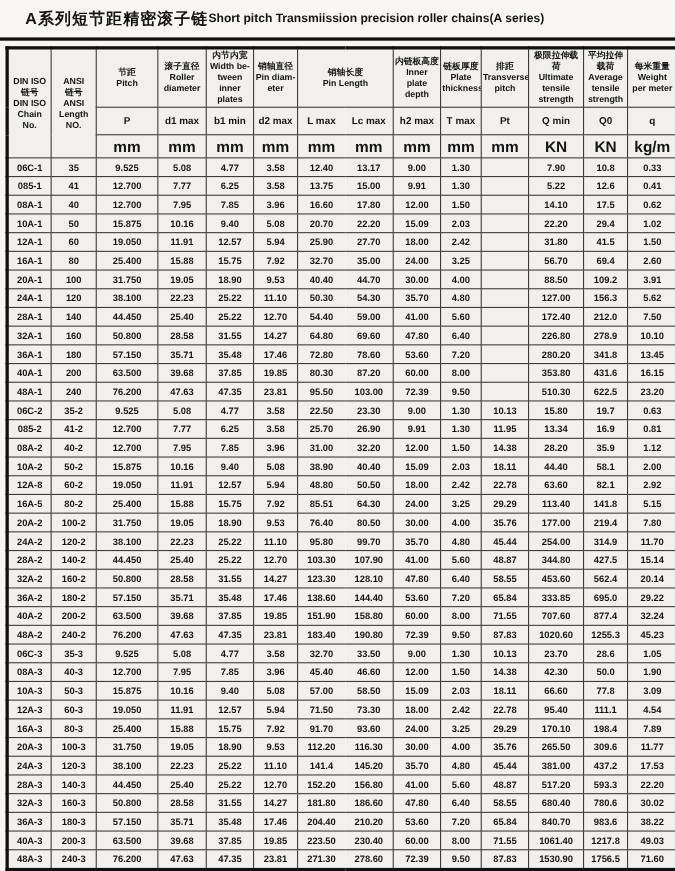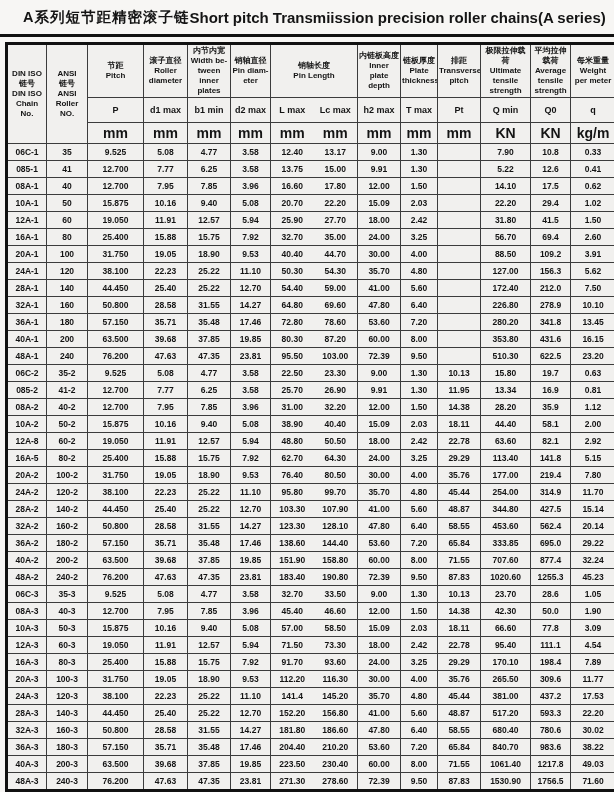--- a/index.html
+++ b/index.html
@@ -11,21 +11,21 @@
     overflow: hidden;
   }
   .page { width: 614px; height: 792px; position: relative; }
 
   .title-bar {
     height: 34px;
     display: flex; align-items: center;
     padding-left: 23px;
   }
   .title-zh { font-size: 14.5px; font-weight: bold; letter-spacing: 1px; }
-  .title-en { font-size: 15px; font-weight: bold; }
+  .title-en { font-size: 11px; font-weight: bold; }
   .title-rule { height: 3px; background: #111; margin: 0 0 5px 0; }
 
   table.spec-table {
     border-collapse: collapse;
     table-layout: fixed;
     width: 604px;
     margin: 0 5px;
     border: 3px solid #111;
   }
   .spec-table th, .spec-table td {
@@ -85,21 +85,21 @@
     <thead>
         <tr>
           <th class="group" rowspan="3">DIN ISO
 链号
 DIN ISO
 Chain
 No.</th>
           <th class="group" rowspan="3">ANSI
 链号
 ANSI
-Roller
+Length
 NO.</th>
           <th class="group">节距
 Pitch</th>
           <th class="group">滚子直径
 Roller
 diameter</th>
           <th class="group">内节内宽
 Width be-
 tween inner
 plates</th>
@@ -447,21 +447,21 @@
           <td class="">82.1</td>
           <td class="">2.92</td>
         </tr>
         <tr>
           <td class="">16A-5</td>
           <td class="">80-2</td>
           <td class="">25.400</td>
           <td class="">15.88</td>
           <td class="">15.75</td>
           <td class="">7.92</td>
-          <td class="nrb">62.70</td>
+          <td class="nrb">85.51</td>
           <td class=" nlb">64.30</td>
           <td class="">24.00</td>
           <td class="">3.25</td>
           <td class="">29.29</td>
           <td class="">113.40</td>
           <td class="">141.8</td>
           <td class="">5.15</td>
         </tr>
         <tr>
           <td class="">20A-2</td>

